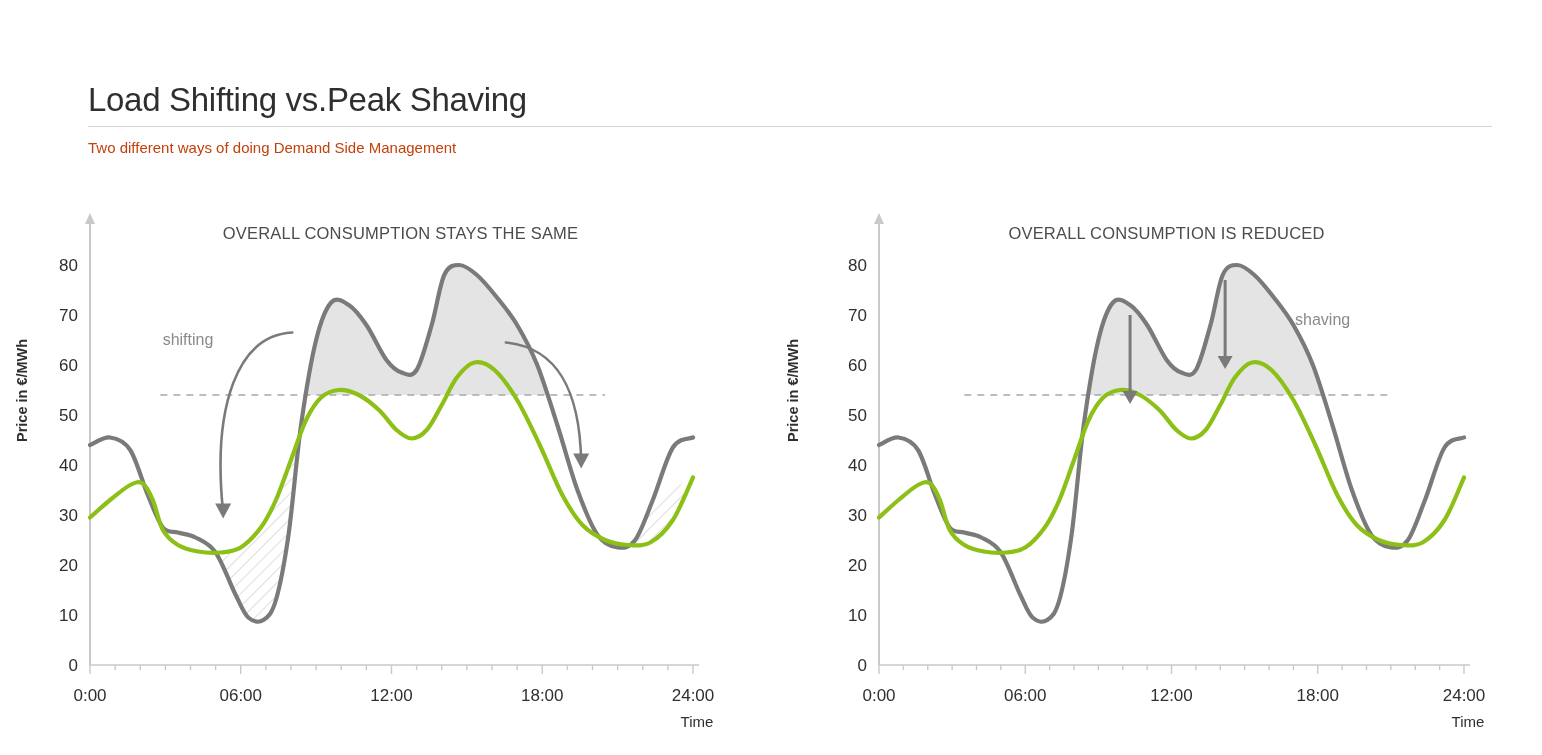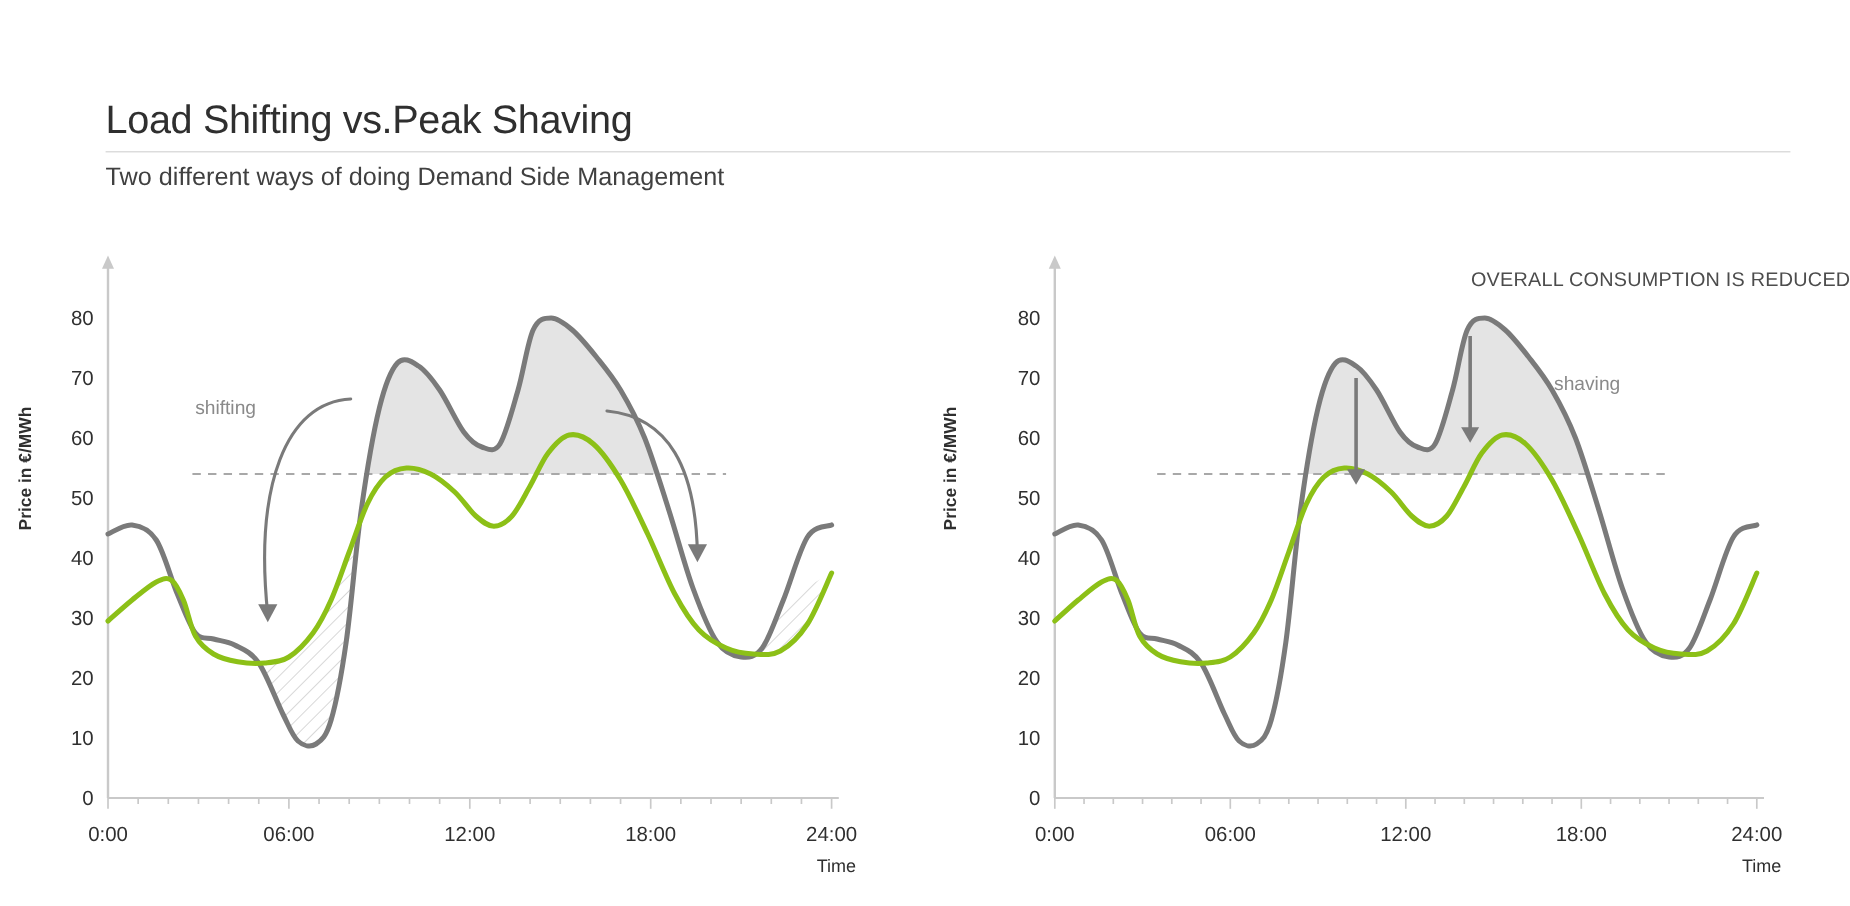--- a/index.html
+++ b/index.html
@@ -7,50 +7,51 @@
     width:1542px;height:755px;background:#ffffff;
     font-family:"Liberation Sans","DejaVu Sans",sans-serif;
     color:#3b3b3b;overflow:hidden;position:relative;
   }
   .header{position:absolute;left:88px;top:78px;width:1404px;}
   .title{
     font-size:33px;font-weight:normal;color:#2f2f2f;
     letter-spacing:-0.3px;line-height:44px;margin:0;
   }
   .rule{height:1px;background:#d4d4d4;margin-top:4px;width:1404px;}
-  .subtitle{font-size:21px;color:#404040;margin-top:10px;line-height:22px;}
+  .subtitle{font-size:15px;color:#c2410c;margin-top:10px;line-height:22px;}
 
   .panel{position:absolute;top:210px;height:545px;}
   .panel-left{left:0px;width:771px;}
   .panel-right{left:771px;width:771px;}
 
   .chart-title{
     position:absolute;top:14px;width:100%;text-align:center;
     font-size:16.5px;color:#4c4c4c;letter-spacing:.2px;
   }
   .panel-left .chart-title{padding-left:30px;box-sizing:border-box;}
-  .panel-right .chart-title{padding-left:20px;box-sizing:border-box;text-align:right;}
+  .panel-right .chart-title{padding-left:20px;box-sizing:border-box;}
 
   .ylabel{
     position:absolute;left:14px;top:232px;
     transform:rotate(-90deg);transform-origin:0 0;
     font-size:14.5px;font-weight:bold;color:#2f2f2f;white-space:nowrap;
   }
   svg{position:absolute;left:0;top:0;}
 </style>
 </head>
 <body>
 
 <div class="header">
   <h1 class="title">Load Shifting vs.Peak Shaving</h1>
   <div class="rule"></div>
   <div class="subtitle">Two different ways of doing Demand Side Management</div>
 </div>
 
 <div class="panel panel-left">
+  <div class="chart-title">OVERALL CONSUMPTION STAYS THE SAME</div>
   <div class="ylabel">Price in €/MWh</div>
   <svg id="svg-left" width="771" height="545">
       <defs>
         <pattern id="svg-left-hatch" width="9" height="9" patternUnits="userSpaceOnUse" patternTransform="rotate(45)">
           <rect width="9" height="9" fill="#ffffff"></rect>
           <line x1="0" y1="0" x2="0" y2="9" stroke="#cfcfcf" stroke-width="1.6"></line>
         </pattern>
       </defs>
       <g>
         <path d="M305.66,185.00L305.66,184.47L306.35,180.25L307.04,176.09L307.73,172.00L308.43,167.97L309.13,164.02L309.83,160.14L310.54,156.36L311.24,152.67L311.95,149.08L312.65,145.60L313.35,142.23L314.05,138.97L314.75,135.85L315.44,132.86L316.13,130.00L316.81,127.27L317.49,124.66L318.16,122.15L318.83,119.75L319.50,117.46L320.17,115.26L320.83,113.17L321.50,111.18L322.17,109.29L322.84,107.49L323.51,105.78L324.18,104.16L324.85,102.64L325.53,101.19L326.22,99.83L326.91,98.56L327.60,97.36L328.31,96.24L329.02,95.20L329.74,94.23L330.46,93.33L331.20,92.50L331.95,91.77L332.70,91.16L333.47,90.67L334.24,90.28L335.03,90.00L335.82,89.82L336.61,89.73L337.41,89.73L338.22,89.80L339.02,89.95L339.84,90.16L340.65,90.43L341.47,90.75L342.29,91.12L343.10,91.53L343.92,91.97L344.74,92.45L345.56,92.94L346.37,93.45L347.18,93.97L347.99,94.48L348.79,95.00L349.58,95.53L350.38,96.10L351.17,96.72L351.95,97.37L352.73,98.06L353.52,98.79L354.30,99.55L355.08,100.35L355.86,101.19L356.64,102.06L357.42,102.97L358.21,103.91L359.00,104.88L359.79,105.89L360.59,106.92L361.40,107.99L362.21,109.09L363.02,110.21L363.85,111.37L364.68,112.55L365.52,113.76L366.38,115.00L367.24,116.30L368.13,117.70L369.03,119.19L369.94,120.76L370.87,122.39L371.81,124.07L372.76,125.80L373.71,127.57L374.67,129.36L375.62,131.16L376.58,132.97L377.54,134.77L378.49,136.55L379.43,138.30L380.36,140.01L381.29,141.67L382.20,143.27L383.09,144.80L383.97,146.25L384.83,147.61L385.66,148.86L386.48,150.00L387.26,151.05L388.03,152.04L388.79,152.97L389.52,153.84L390.24,154.67L390.95,155.44L391.64,156.16L392.33,156.83L393.00,157.46L393.67,158.05L394.33,158.59L394.98,159.10L395.63,159.57L396.28,160.01L396.93,160.41L397.57,160.78L398.22,161.13L398.88,161.44L399.53,161.74L400.20,162.01L400.87,162.26L401.55,162.50L402.24,162.74L402.92,163.00L403.61,163.26L404.29,163.53L404.98,163.80L405.66,164.05L406.35,164.28L407.03,164.48L407.72,164.65L408.40,164.77L409.09,164.84L409.77,164.86L410.46,164.80L411.14,164.67L411.83,164.46L412.51,164.15L413.20,163.75L413.88,163.24L414.57,162.62L415.25,161.88L415.94,161.01L416.63,160.00L417.31,158.84L418.00,157.52L418.70,156.07L419.40,154.47L420.10,152.76L420.80,150.93L421.51,149.00L422.21,146.98L422.92,144.87L423.62,142.70L424.32,140.47L425.02,138.19L425.71,135.87L426.40,133.52L427.09,131.15L427.77,128.78L428.44,126.41L429.11,124.06L429.77,121.73L430.42,119.44L431.07,117.19L431.70,115.00L432.32,112.79L432.93,110.49L433.52,108.11L434.10,105.67L434.68,103.18L435.24,100.64L435.80,98.08L436.35,95.50L436.89,92.92L437.44,90.36L437.98,87.81L438.52,85.30L439.07,82.84L439.62,80.45L440.17,78.12L440.72,75.89L441.29,73.75L441.86,71.72L442.44,69.82L443.04,68.06L443.64,66.45L444.26,65.00L444.89,63.70L445.53,62.51L446.17,61.44L446.82,60.48L447.47,59.61L448.12,58.85L448.79,58.17L449.45,57.58L450.13,57.06L450.80,56.62L451.49,56.25L452.17,55.94L452.87,55.68L453.56,55.48L454.27,55.32L454.98,55.20L455.69,55.12L456.41,55.06L457.13,55.03L457.86,55.01L458.60,55.00L459.34,55.00L460.08,55.03L460.83,55.11L461.59,55.25L462.35,55.43L463.11,55.67L463.88,55.95L464.66,56.27L465.44,56.64L466.23,57.04L467.02,57.49L467.82,57.97L468.62,58.48L469.43,59.03L470.24,59.60L471.06,60.20L471.88,60.83L472.71,61.48L473.54,62.15L474.38,62.84L475.22,63.55L476.07,64.27L476.93,65.00L477.79,65.76L478.66,66.56L479.54,67.39L480.43,68.26L481.32,69.17L482.23,70.10L483.13,71.06L484.05,72.05L484.97,73.06L485.89,74.10L486.82,75.16L487.75,76.23L488.68,77.32L489.61,78.42L490.54,79.54L491.48,80.66L492.41,81.80L493.34,82.94L494.26,84.08L495.19,85.22L496.11,86.36L497.02,87.50L497.94,88.63L498.85,89.77L499.77,90.90L500.68,92.03L501.59,93.16L502.51,94.30L503.42,95.45L504.33,96.61L505.25,97.77L506.16,98.96L507.07,100.16L507.99,101.37L508.90,102.61L509.82,103.87L510.73,105.15L511.64,106.46L512.56,107.80L513.47,109.17L514.38,110.57L515.30,112.01L516.21,113.49L517.13,115.00L518.04,116.54L518.95,118.09L519.87,119.66L520.78,121.24L521.69,122.84L522.61,124.47L523.52,126.11L524.43,127.78L525.35,129.48L526.26,131.21L527.17,132.97L528.09,134.76L529.00,136.59L529.92,138.46L530.83,140.36L531.74,142.31L532.66,144.30L533.57,146.34L534.48,148.43L535.40,150.57L536.31,152.76L537.23,155.00L538.14,157.31L539.05,159.68L539.97,162.12L540.88,164.62L541.79,167.18L542.71,169.79L543.62,172.44L544.53,175.14L545.45,177.87L546.36,180.64L547.28,183.44L547.28,185.00Z" fill="#e4e4e4" stroke="none"></path>

